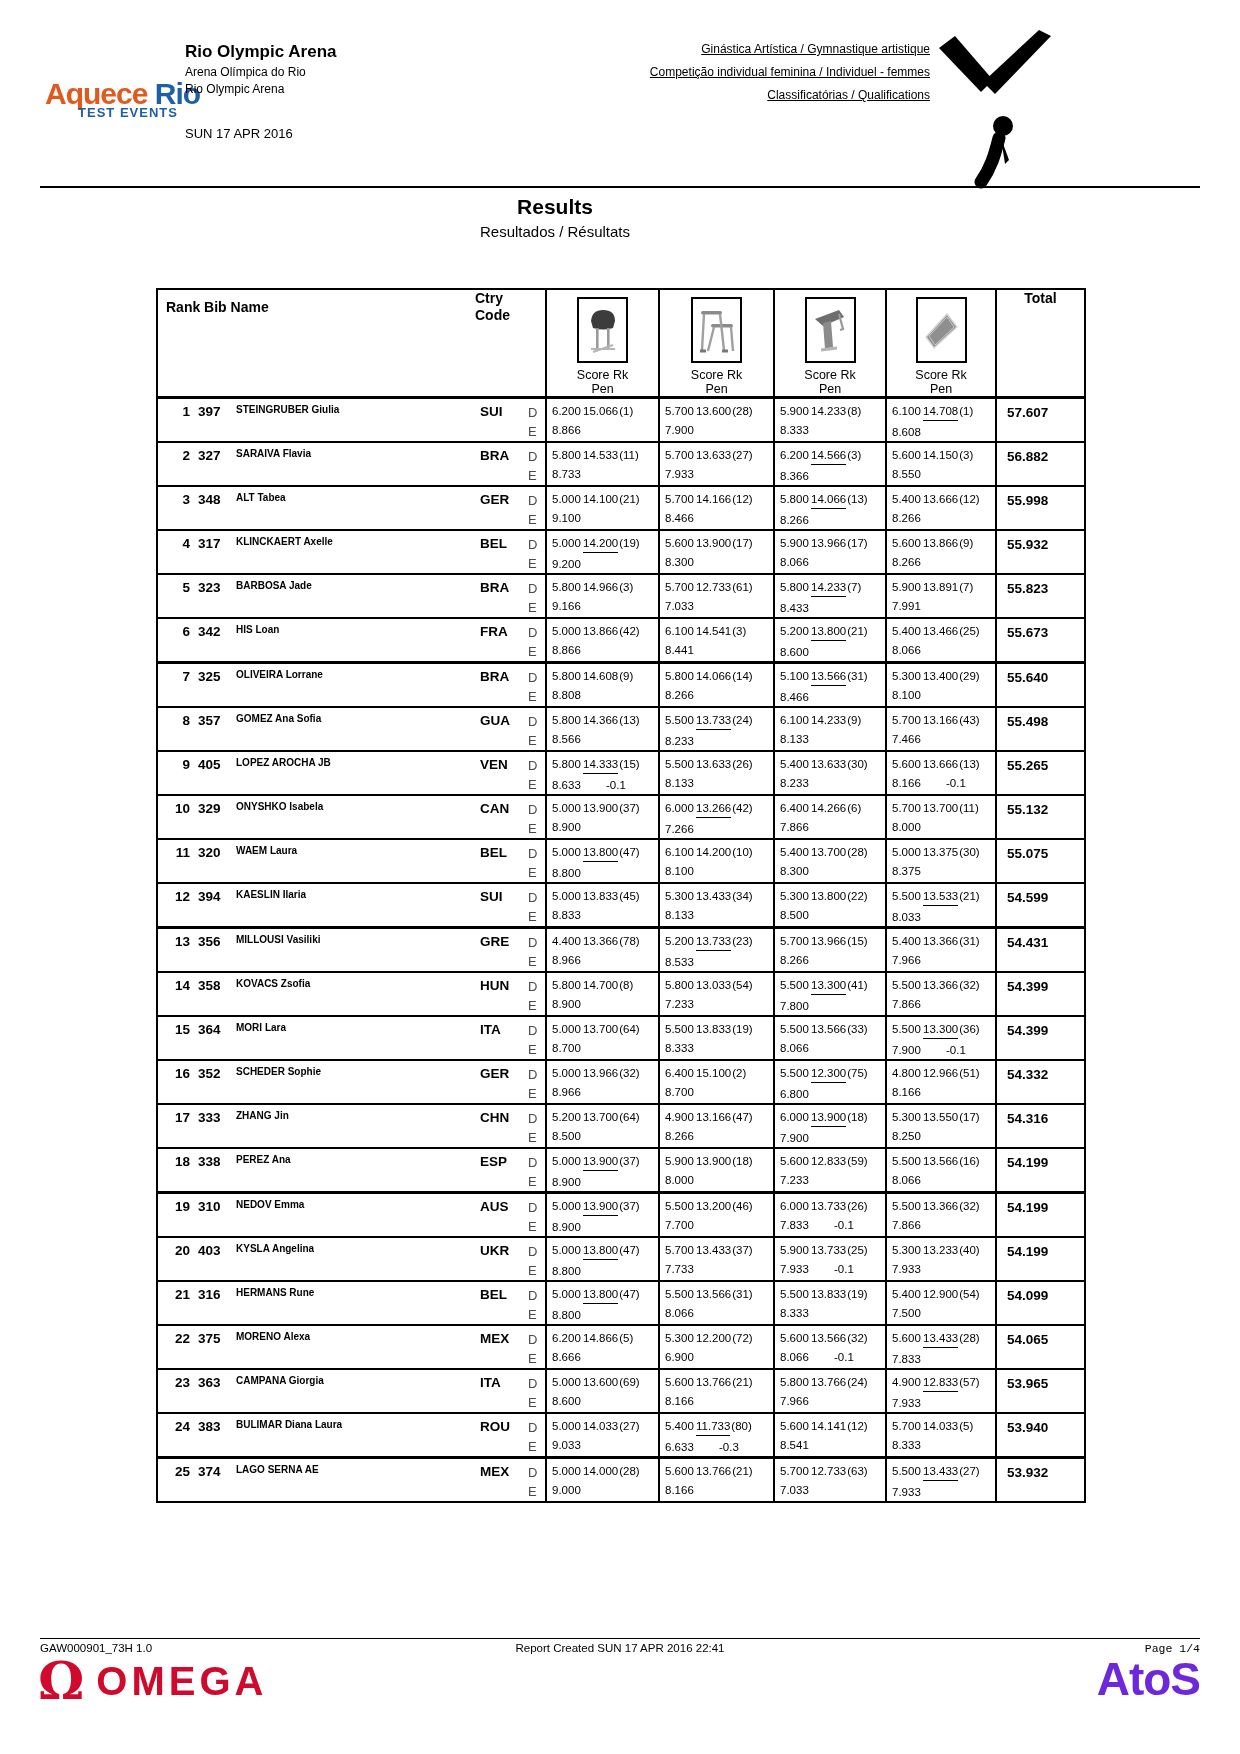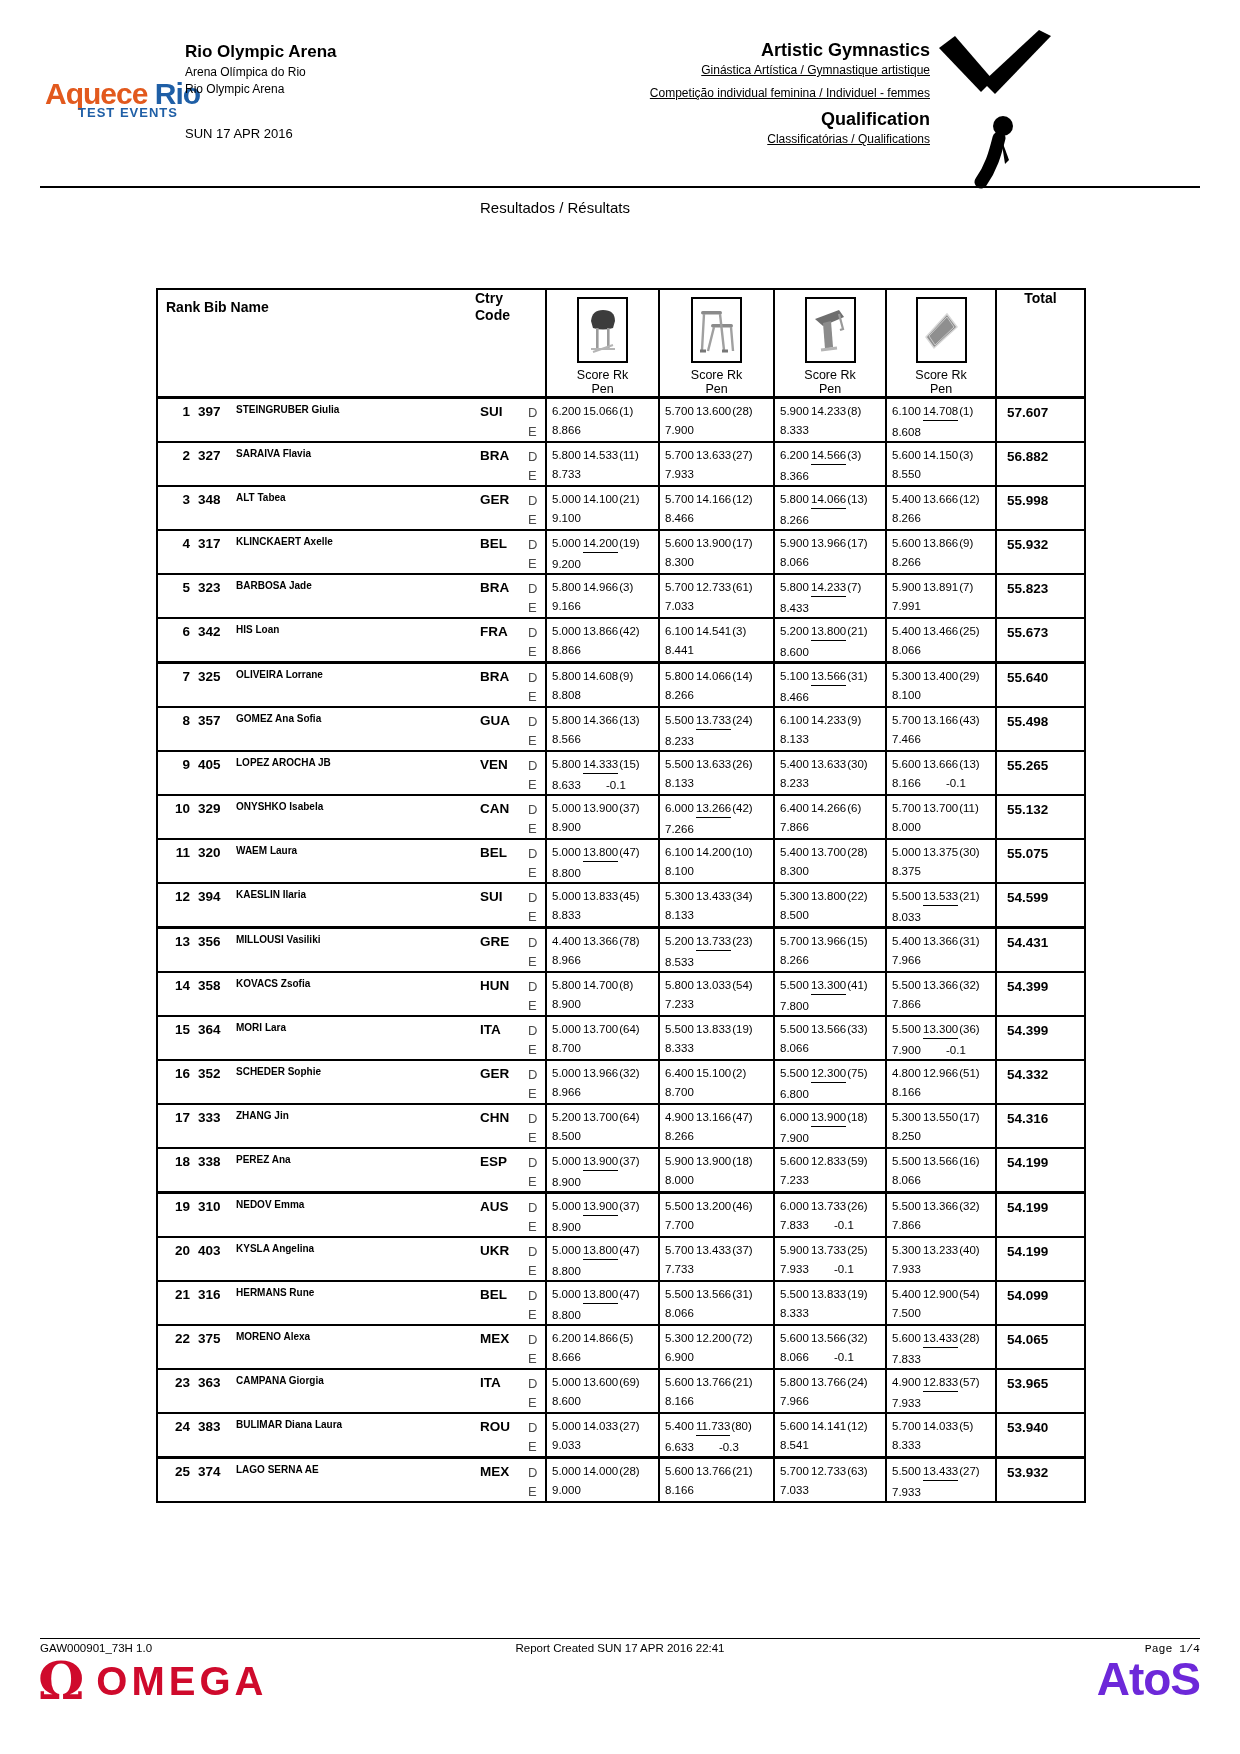--- a/index.html
+++ b/index.html
@@ -91,40 +91,39 @@
   </div>
 
   <div class="venue">
     <div class="t">Rio Olympic Arena</div>
     <div class="s">Arena Olímpica do Rio</div>
     <div class="s">Rio Olympic Arena</div>
     <div class="d">SUN 17 APR 2016</div>
   </div>
 
   <div class="event">
-    <div class="big">Artistic Gymnastics</div>
     <div class="sub">Ginástica Artística / Gymnastique artistique</div>
     <div class="sub">Competição individual feminina / Individuel - femmes</div>
-    <div class="big">Qualification</div>
     <div class="sub">Classificatórias / Qualifications</div>
   </div>
 
   <div class="picto">
     <svg width="120" height="160" viewBox="0 0 120 160">
       <path d="M4 18 L46 62 L58 50 L20 6 Z" fill="#000"></path>
       <path d="M116 6 L60 64 L48 52 L104 0 Z" fill="#000"></path>
       <circle cx="68" cy="96" r="10" fill="#000"></circle>
       <path d="M64 108 C60 124 56 138 46 152" stroke="#000" stroke-width="13" fill="none" stroke-linecap="round"></path>
       <path d="M66 108 L74 130 L70 134 Z" fill="#000"></path>
     </svg>
   </div>
 
   <div class="rule-top"></div>
 
   <div class="title">
+    <div class="t">Results</div>
     <div class="s">Resultados  / Résultats</div>
   </div>
 
   <table class="res">
     <colgroup>
         <col class="c-nm">
         <col class="c-a1">
         <col class="c-a2">
         <col class="c-a3">
         <col class="c-a4">

